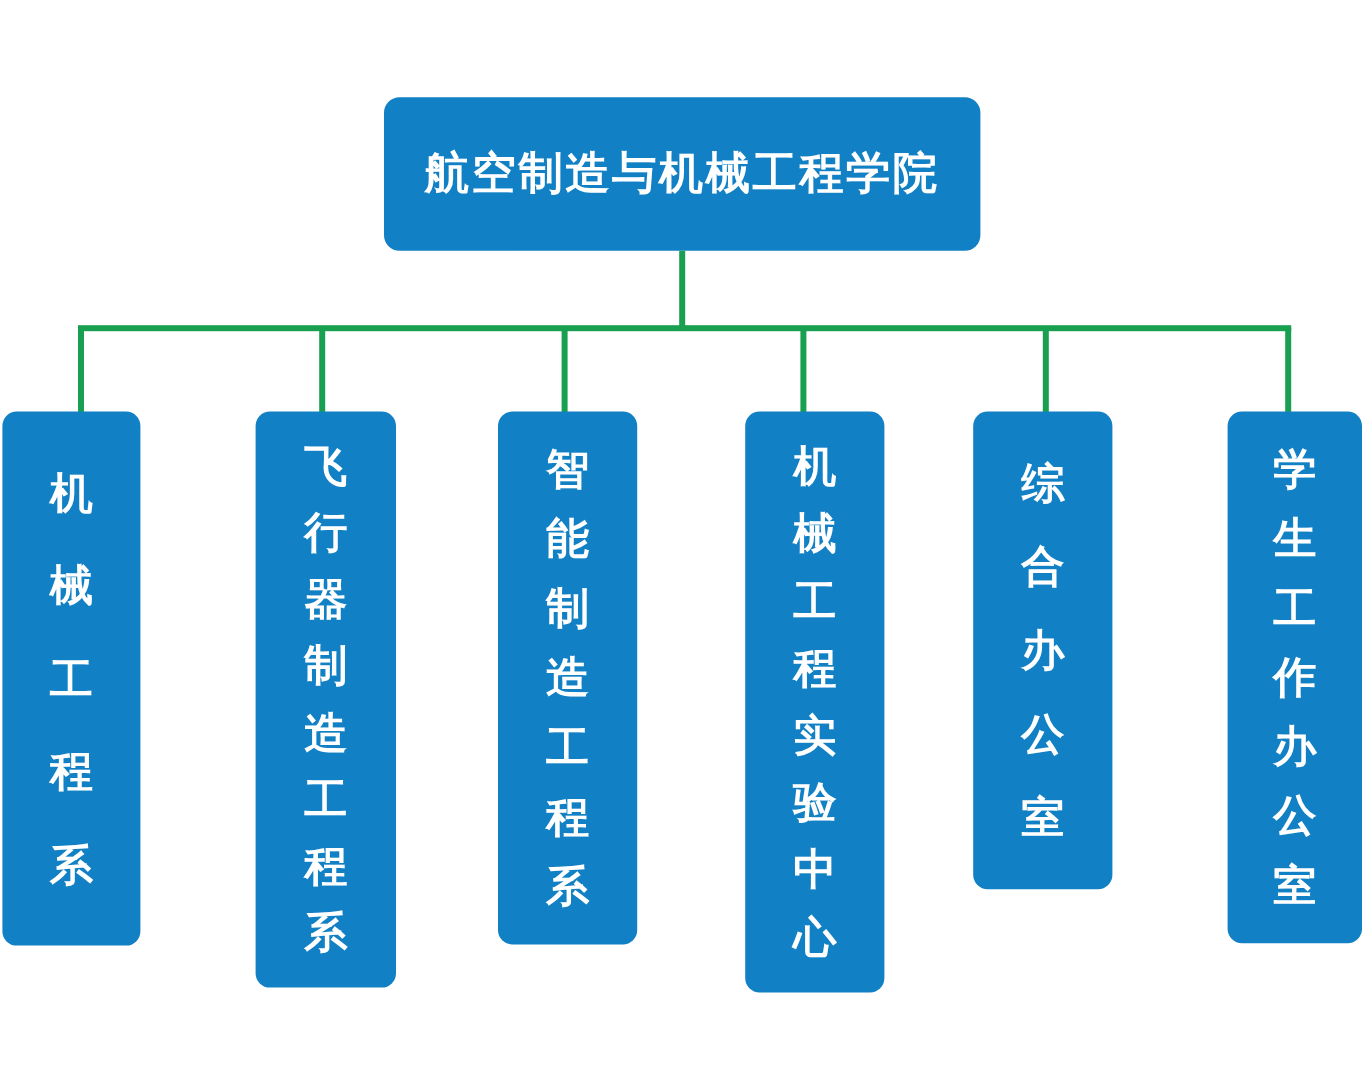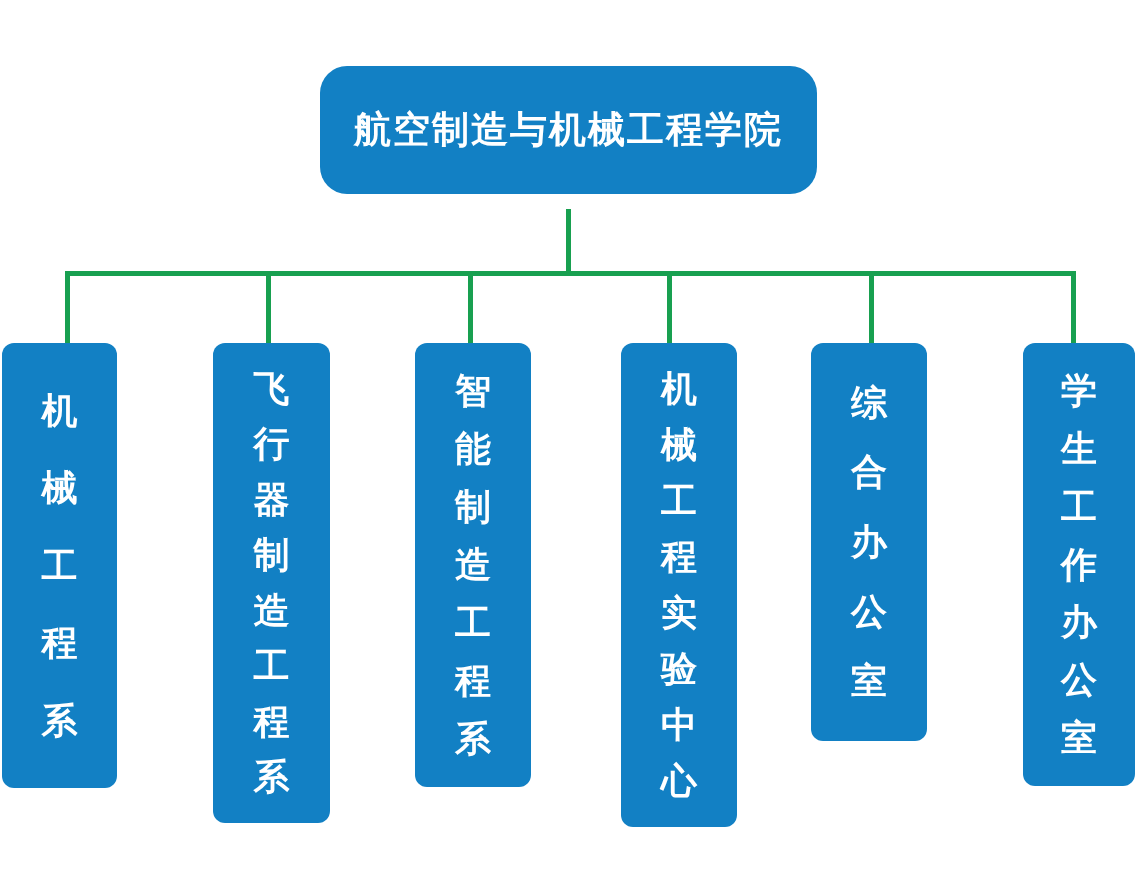--- a/index.html
+++ b/index.html
@@ -13,25 +13,25 @@
     position: relative;
     width: 1139px;
     height: 889px;
     background: var(--bg);
     overflow: hidden;
     font-family: "Liberation Serif", "DejaVu Serif", serif;
   }
   
   .top-box {
     position: absolute;
-    left: 320px; top: 66px;
+    left: 320px; top: 81px;
     width: 497px; height: 128px;
     background: var(--box-fill);
     color: var(--box-text);
-    border-radius: 27px;
+    border-radius: 13px;
     display: flex;
     align-items: center;
     justify-content: center;
   }
   .top-box .label {
     font-size: 37px;
     font-weight: 700;
     letter-spacing: 2px;
     white-space: nowrap;
   }

